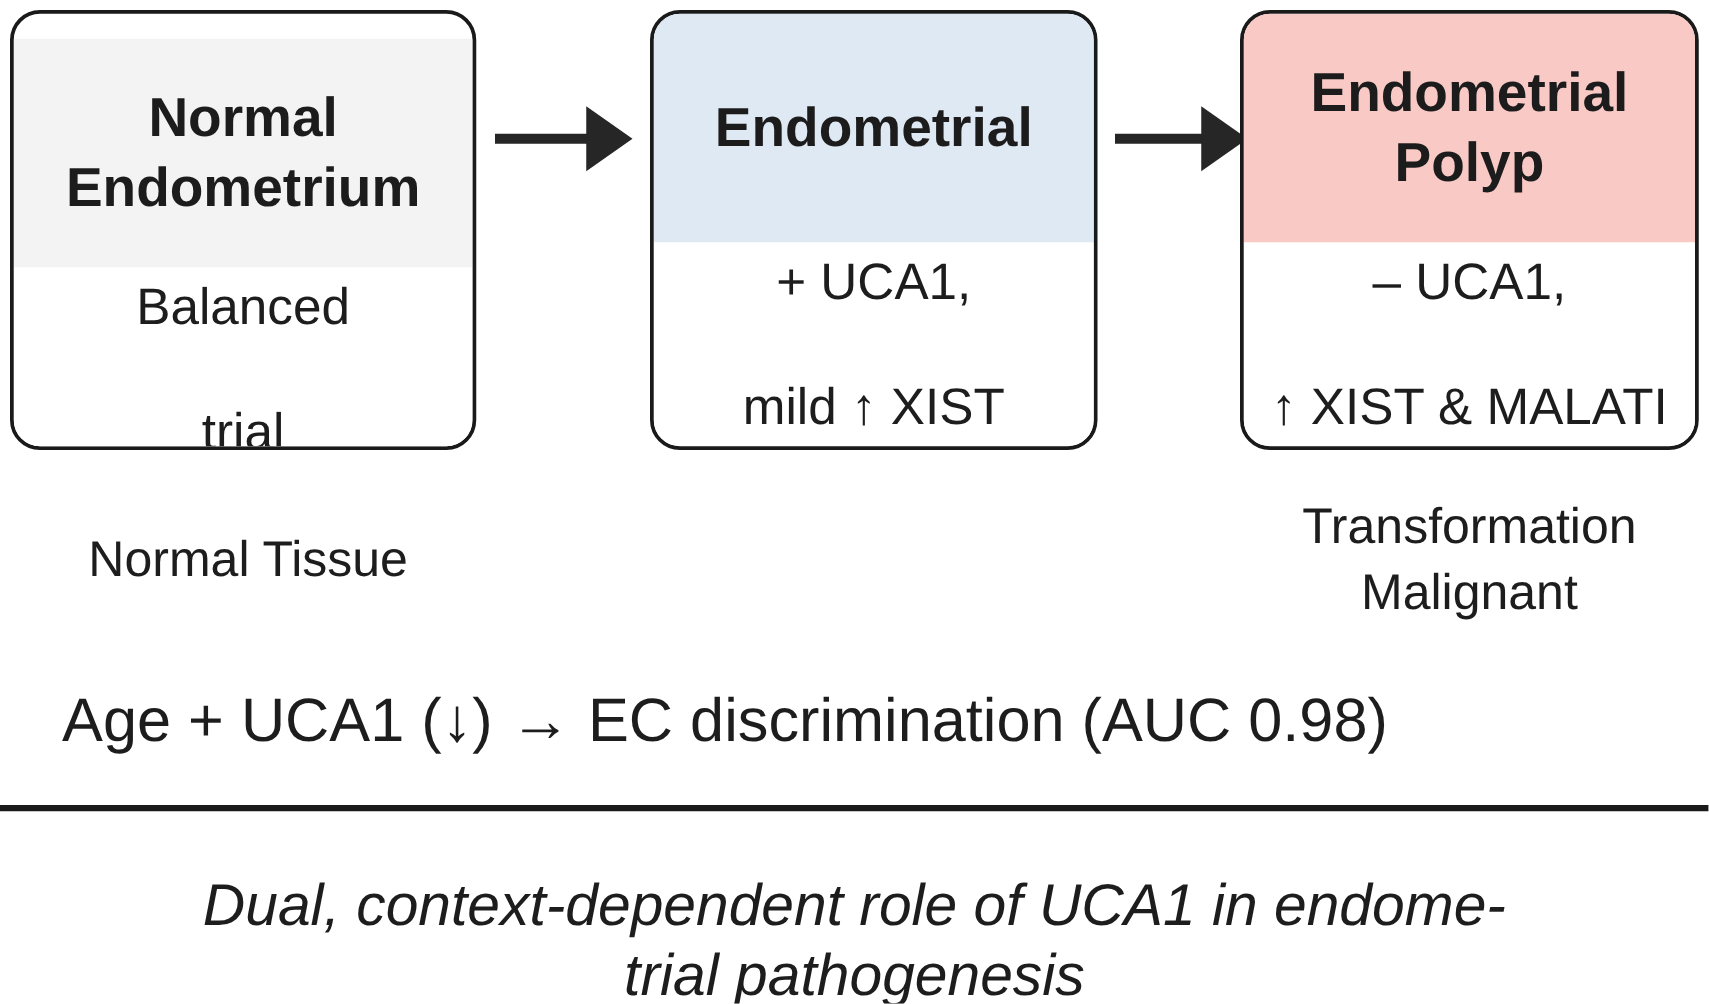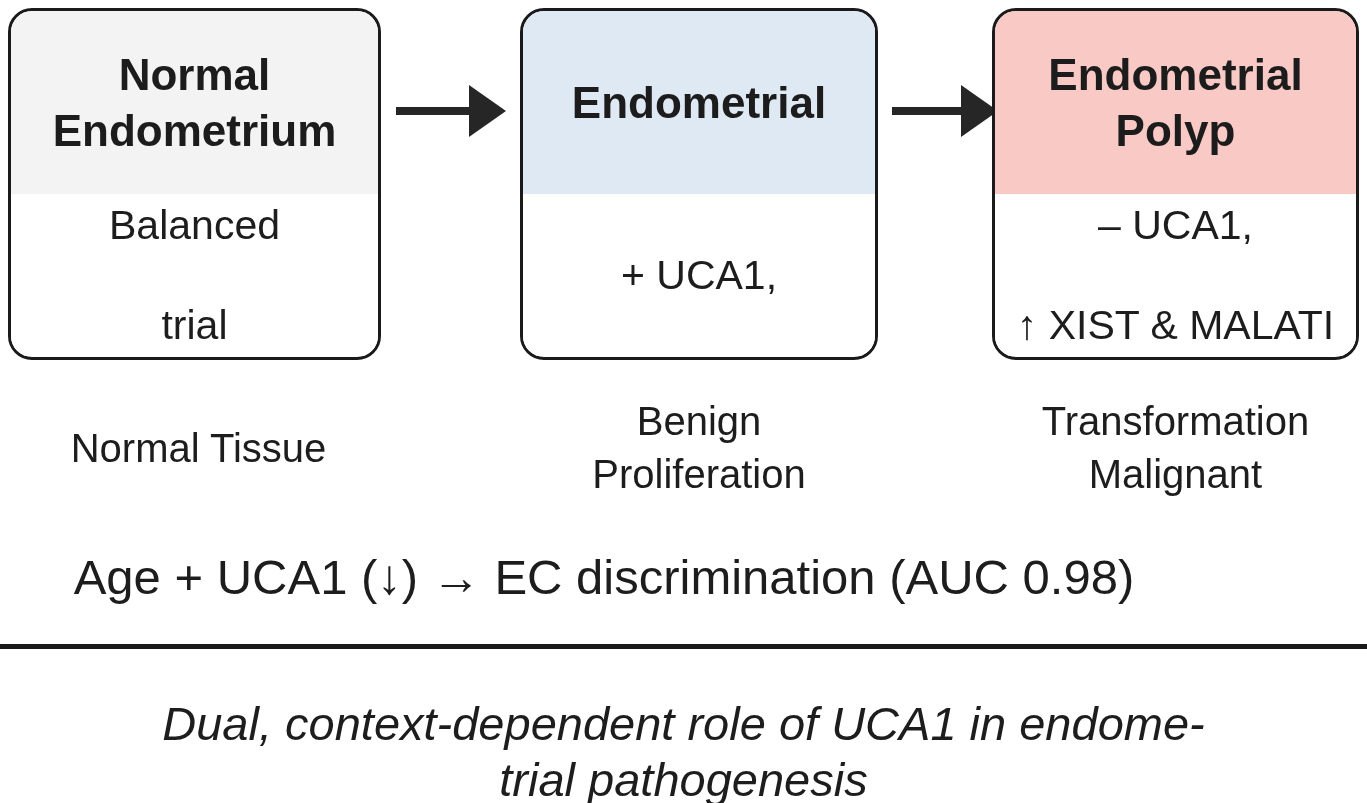--- a/index.html
+++ b/index.html
@@ -43,21 +43,21 @@
     display:flex;
     flex-direction:column;
     align-items:center;
     justify-content:center;
     font-weight:bold;
     font-size:44px;
     line-height:56px;
     text-align:center;
     color:#1c1c1c;
   }
-  .node-1 .node-header{background:var(--header-gray);}
+  .node-1 .node-header{background:var(--header-gray);margin-top:20px;}
   .node-2 .node-header{background:var(--header-blue);}
   .node-3 .node-header{background:var(--header-pink);}
   .node-body{
     height:162px;
     display:flex;
     flex-direction:column;
     align-items:center;
     justify-content:center;
     font-size:41px;
     line-height:56px;
@@ -103,21 +103,20 @@
   .stage-label-3{left:992px;width:367px;}
   
   .statement{
     position:absolute;
     left:0;
     top:548px;
     width:1160px;
     text-align:center;
     font-size:49px;
     line-height:58px;
-    padding-left:24px;
   }
   
   .divider{
     position:absolute;
     left:0;
     top:644px;
     width:1367px;
     height:5px;
     background:var(--border);
   }
@@ -151,20 +150,21 @@
   </div>
 
   <div class="arrow arrow-1"></div>
 
   <div class="node node-2">
     <div class="node-header">
       <span>Endometrial</span>
     </div>
     <div class="node-body">
       <span>+ UCA1,</span>
+      <span>mild ↑ XIST</span>
     </div>
   </div>
 
   <div class="arrow arrow-2"></div>
 
   <div class="node node-3">
     <div class="node-header">
       <span>Endometrial</span>
       <span>Polyp</span>
     </div>
@@ -172,24 +172,20 @@
       <span>– UCA1,</span>
       <span>
         <span>↑ XIST &amp; </span><span class="italic">MALATI</span>
       </span>
     </div>
   </div>
 
   <div class="stage-label stage-label-1">
     <span>Normal Tissue</span>
   </div>
-  <div class="stage-label stage-label-2">
-    <span>Benign</span>
-    <span>Proliferation</span>
-  </div>
   <div class="stage-label stage-label-3">
     <span>Transformation</span>
     <span>Malignant</span>
   </div>
 
   <div class="statement">Age + UCA1 (↓) → EC discrimination (AUC 0.98)</div>
 
   <div class="divider"></div>
 
   <div class="caption">

